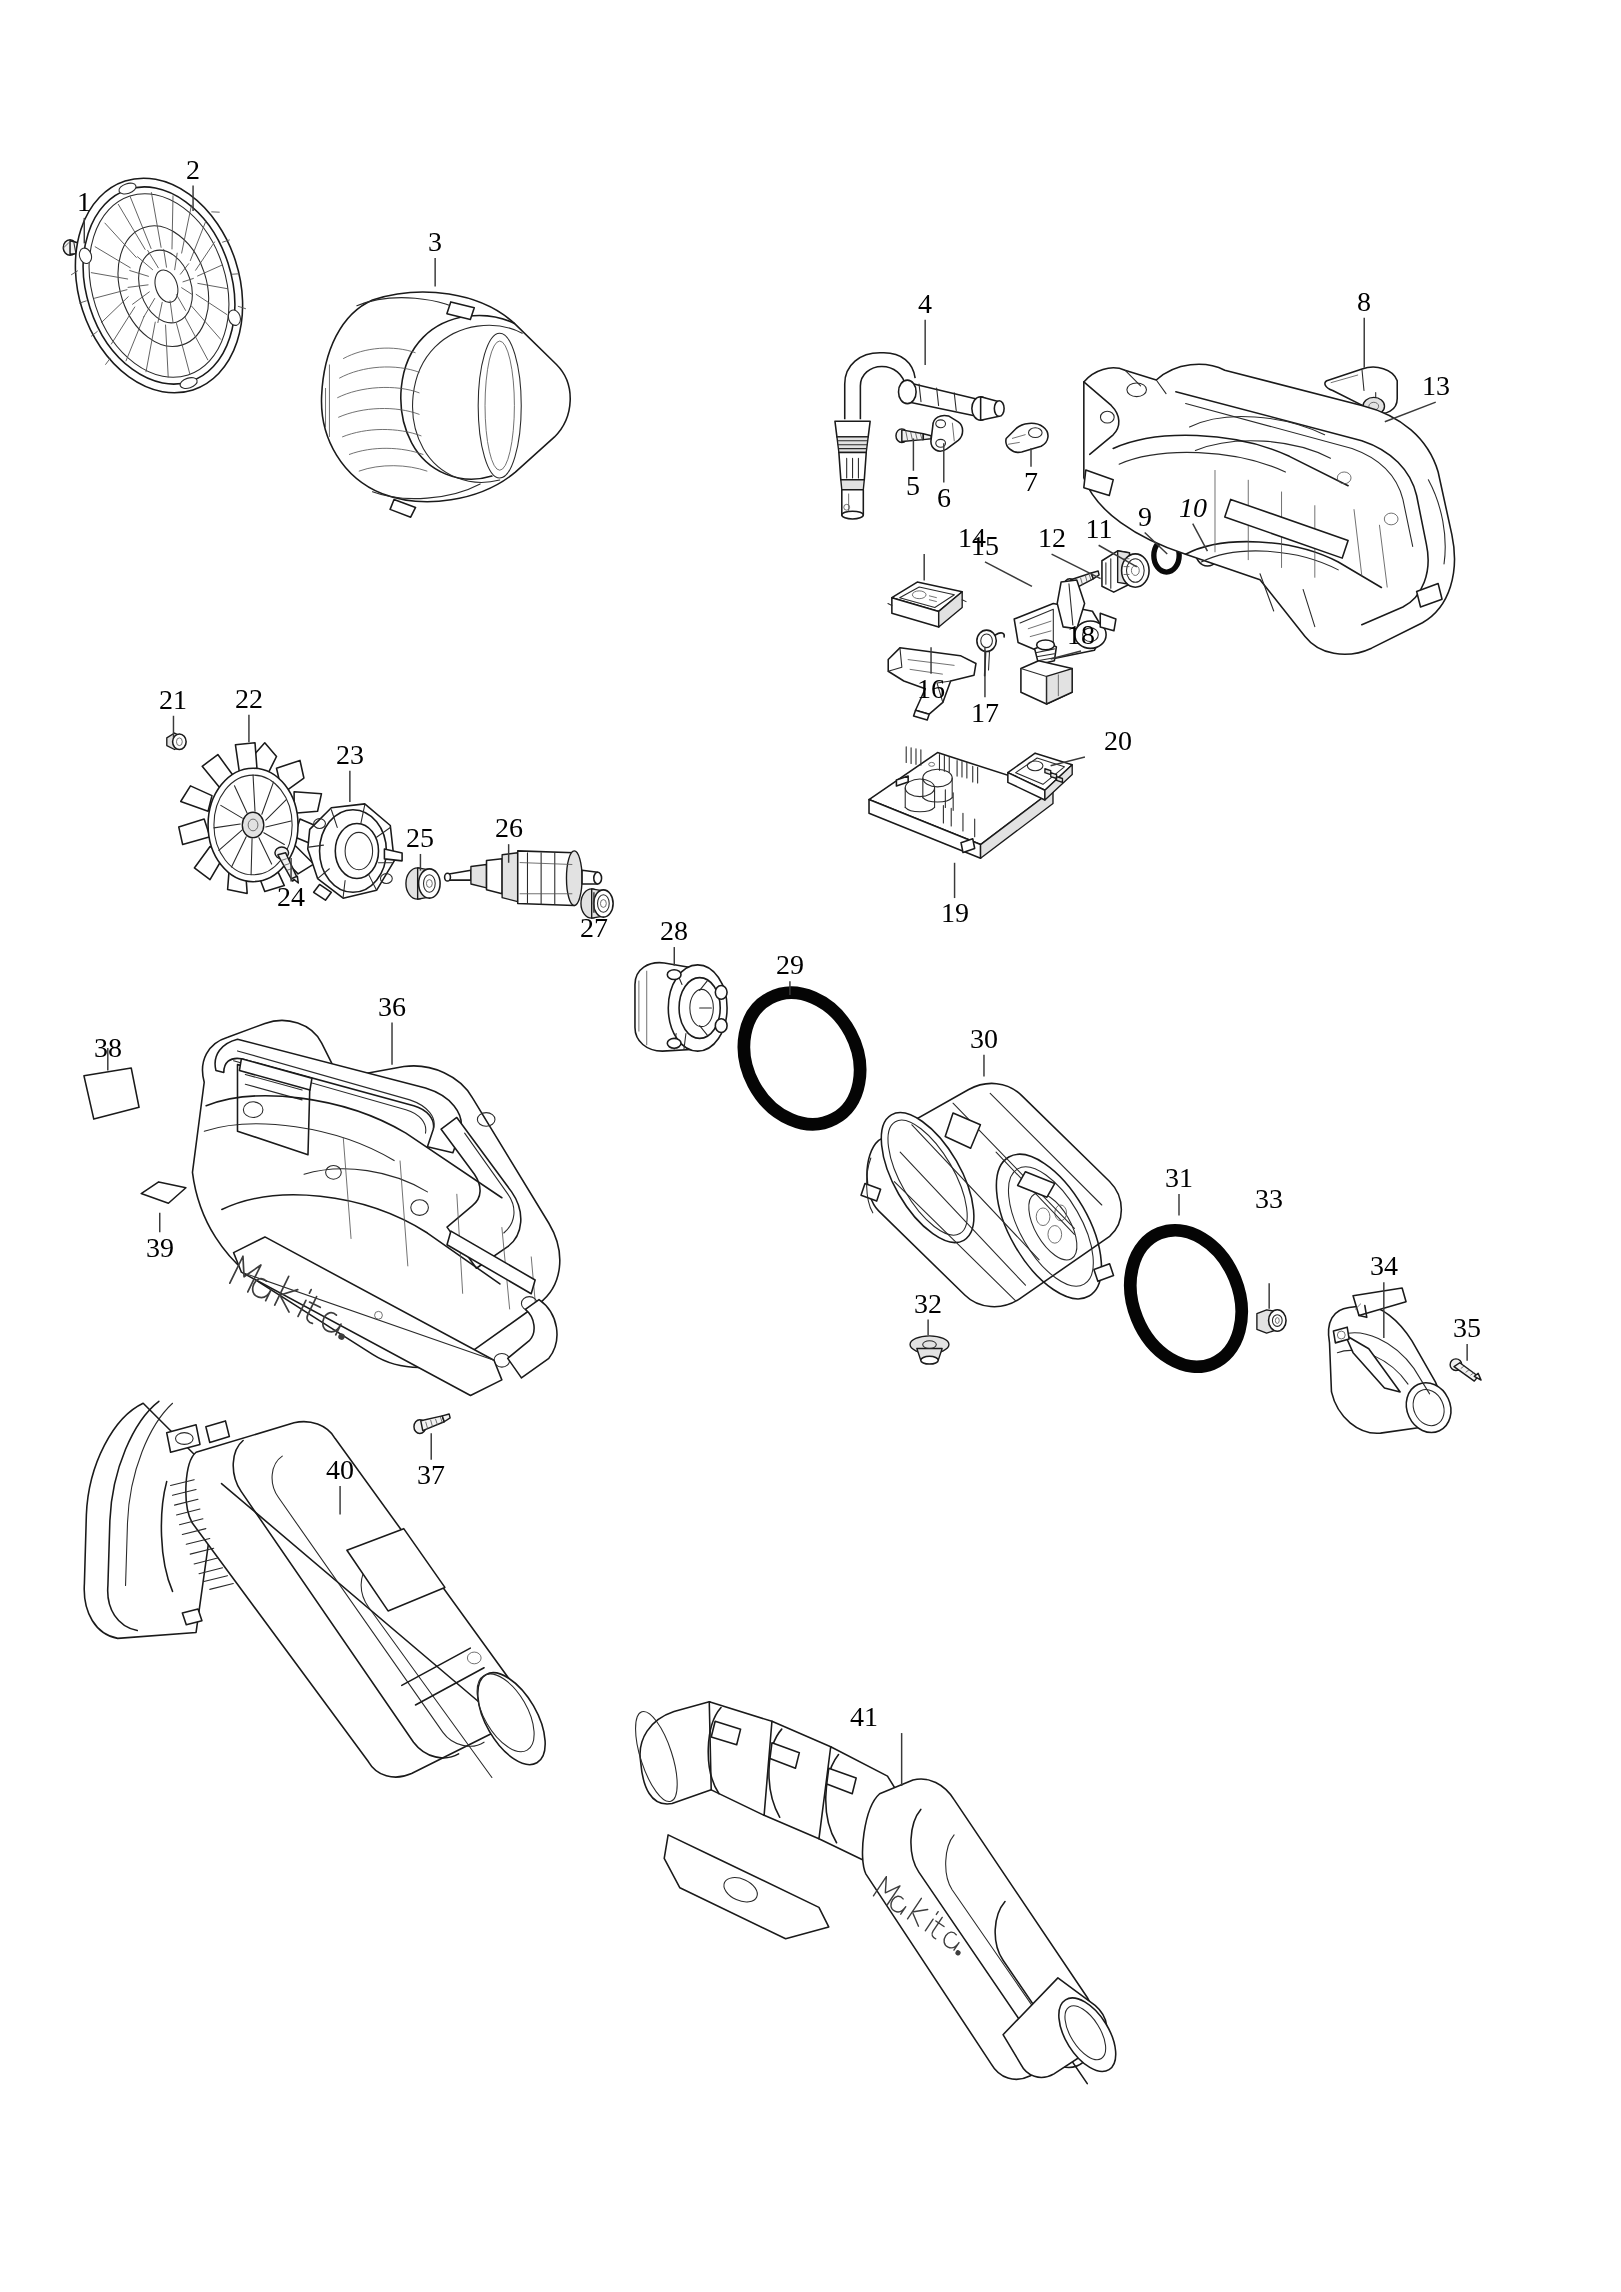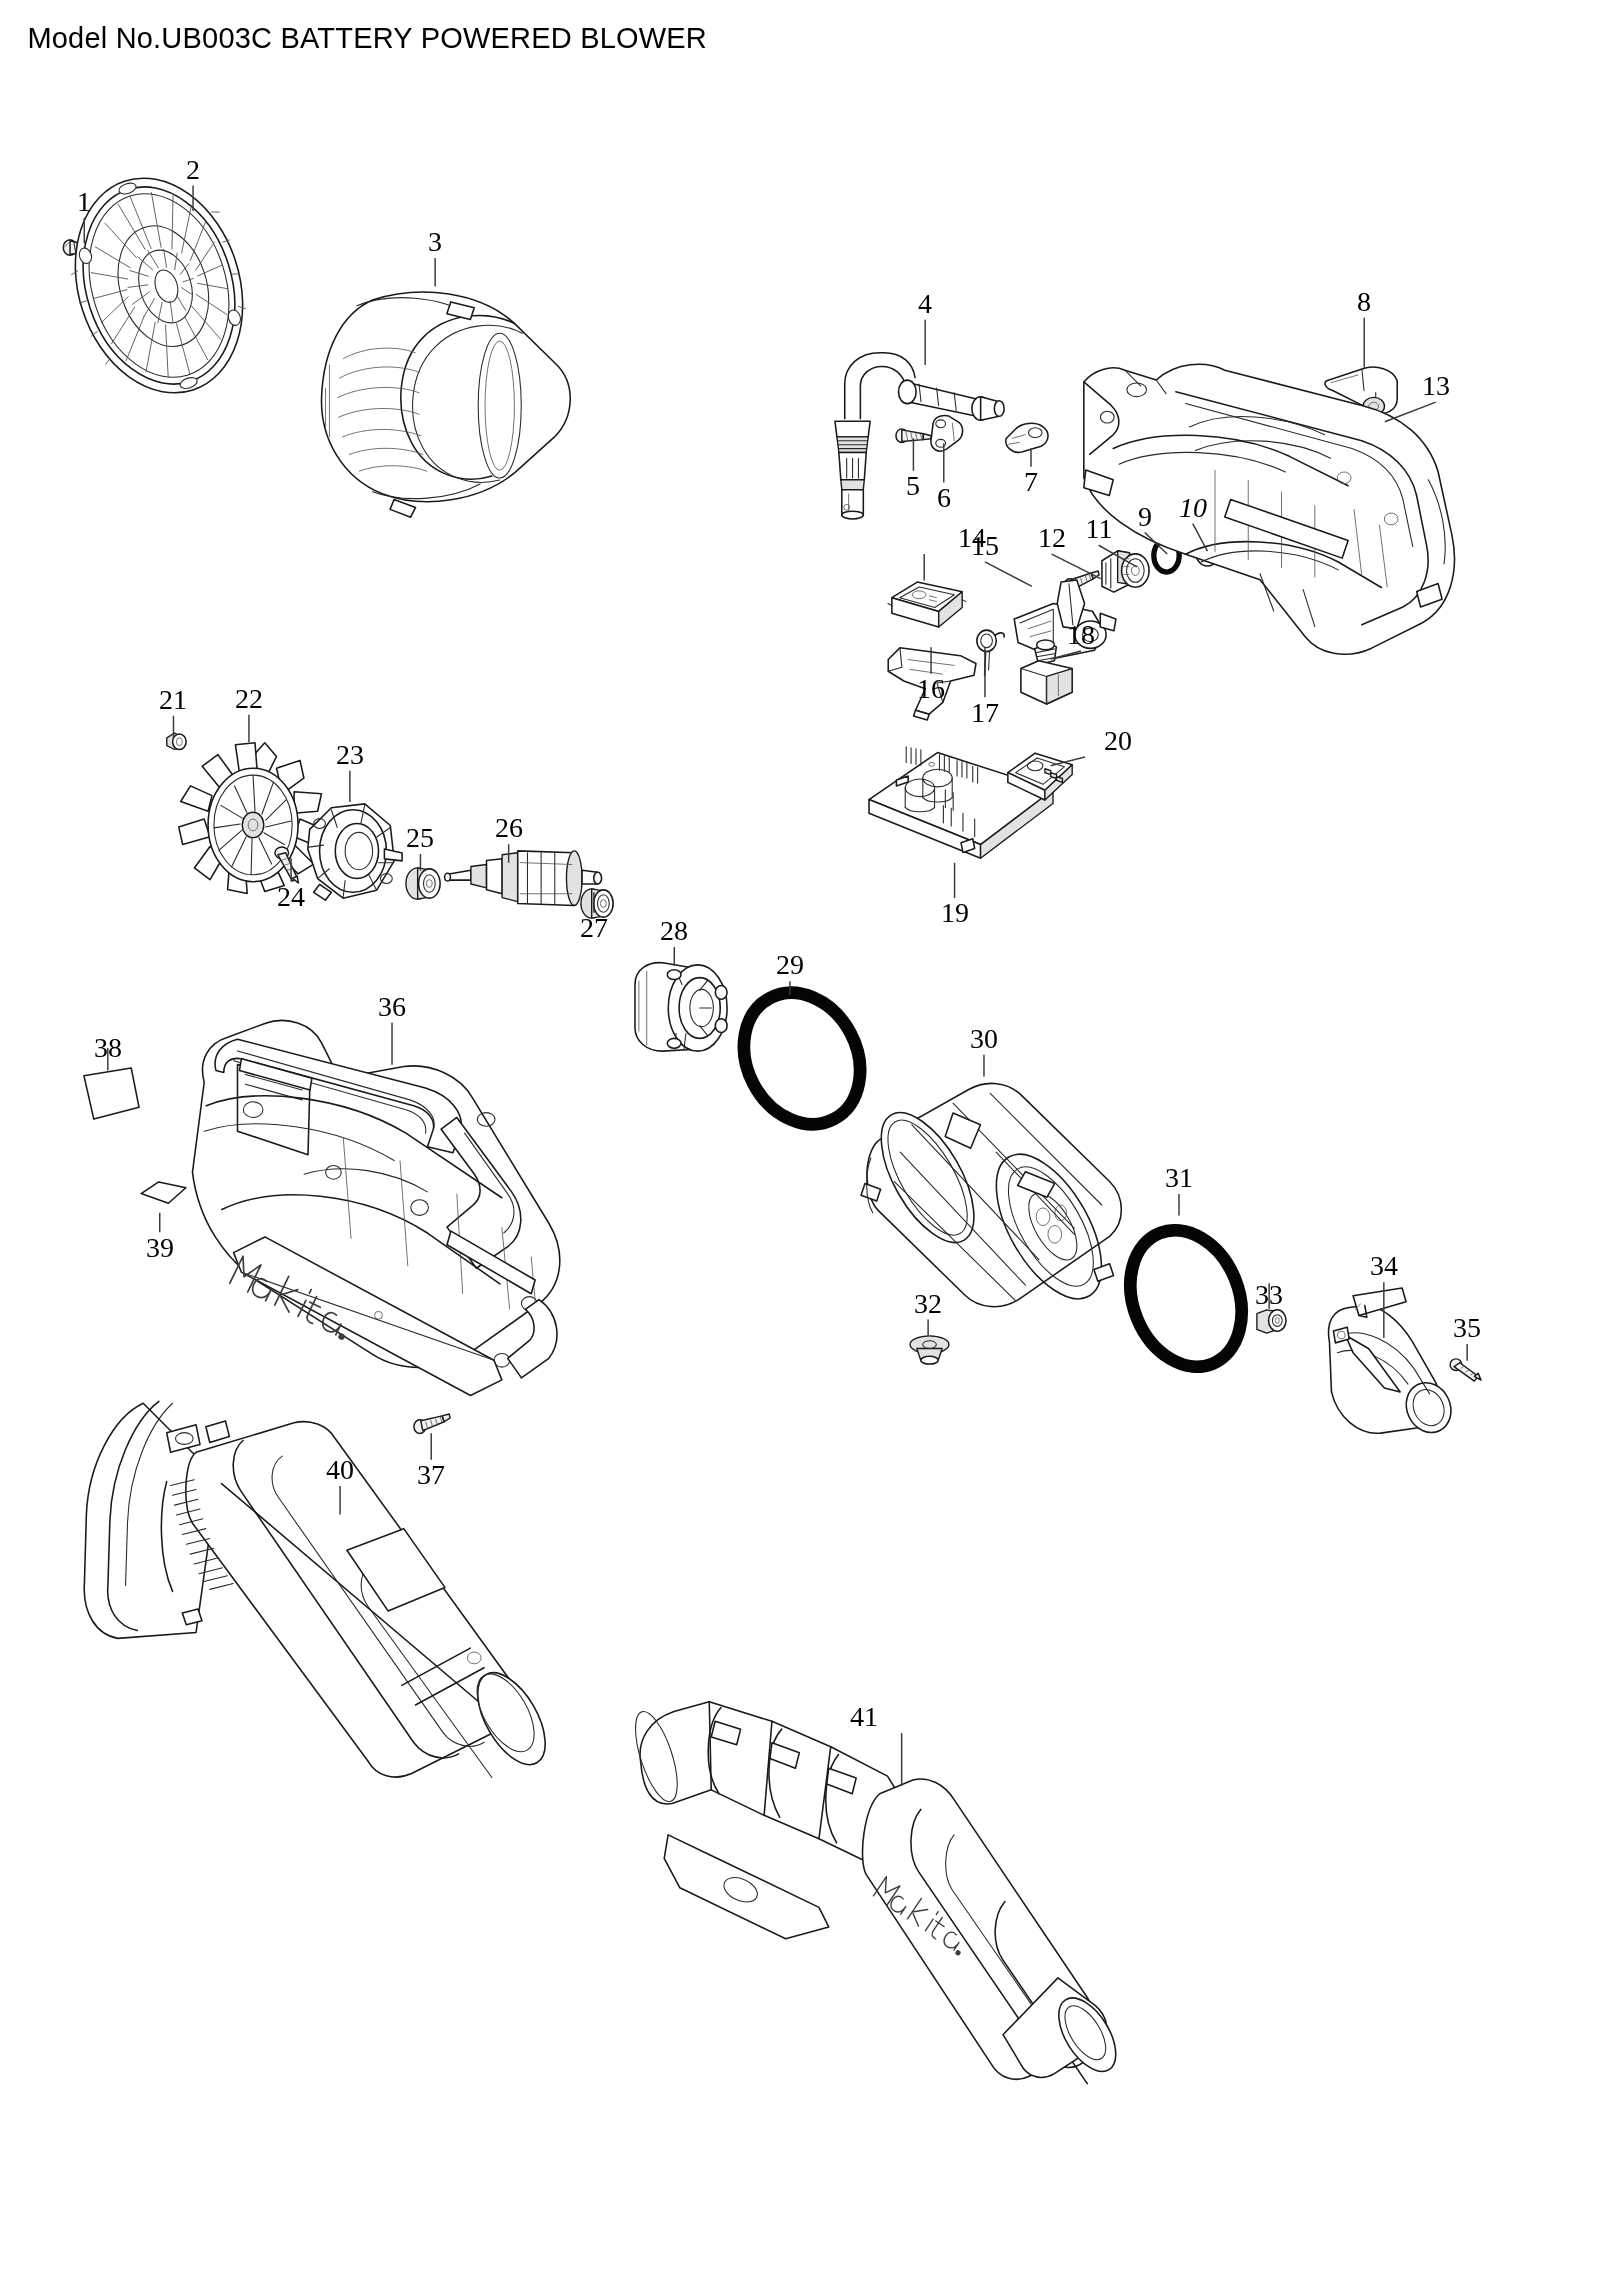--- a/index.html
+++ b/index.html
@@ -48,21 +48,20 @@
   .fillgd{fill:#e2e2e2;stroke:#1a1a1a;stroke-width:1.4;stroke-linejoin:round;}
   .oring{fill:none;stroke:#050505;stroke-width:13;}
   .lead{stroke:#3a3a3a;stroke-width:1.5;fill:none;}
   .logo{fill:none;stroke:#3d3d3d;stroke-width:1.7;stroke-linejoin:round;stroke-linecap:round;}
 </style>
 </head>
 <body>
 
 <div id="page">
 
-  <div id="title">Model No.UB003C BATTERY POWERED BLOWER</div>
 
   <div class="part" style="left:61px;top:233px;">
     <svg width="49" height="29" viewBox="0 0 50 30">
       <ellipse class="fillg" cx="9" cy="15" rx="7" ry="8"></ellipse>
       <path class="fillg" d="M9 8 L32 14 L32 20 L9 22 Z"></path>
       <path class="ln-t" d="M13 10 L15 21 M17 11 L19 21 M21 12 L23 21 M25 13 L27 21"></path>
       <path class="fillg" d="M32 14 L40 16 L40 19 L32 20 Z"></path>
     </svg>
   </div>
 
@@ -819,21 +818,21 @@
       <div class="num" style="left: 350px; top: 755px;">23</div>
       <div class="num" style="left: 291px; top: 897px;">24</div>
       <div class="num" style="left: 420px; top: 838px;">25</div>
       <div class="num" style="left: 509px; top: 828px;">26</div>
       <div class="num" style="left: 594px; top: 928px;">27</div>
       <div class="num" style="left: 674px; top: 931px;">28</div>
       <div class="num" style="left: 790px; top: 965px;">29</div>
       <div class="num" style="left: 984px; top: 1039px;">30</div>
       <div class="num" style="left: 1179px; top: 1178px;">31</div>
       <div class="num" style="left: 928px; top: 1304px;">32</div>
-      <div class="num" style="left: 1269px; top: 1295px;">33</div>
+      <div class="num" style="left: 1269px; top: 1199px;">33</div>
       <div class="num" style="left: 1384px; top: 1266px;">34</div>
       <div class="num" style="left: 1467px; top: 1328px;">35</div>
       <div class="num" style="left: 392px; top: 1007px;">36</div>
       <div class="num" style="left: 431px; top: 1475px;">37</div>
       <div class="num" style="left: 108px; top: 1032px; margin-top: 16px;">38</div>
       <div class="num" style="left: 160px; top: 1248px;">39</div>
       <div class="num" style="left: 340px; top: 1470px;">40</div>
       <div class="num" style="left: 864px; top: 1717px;">41</div>
     </div>
 

